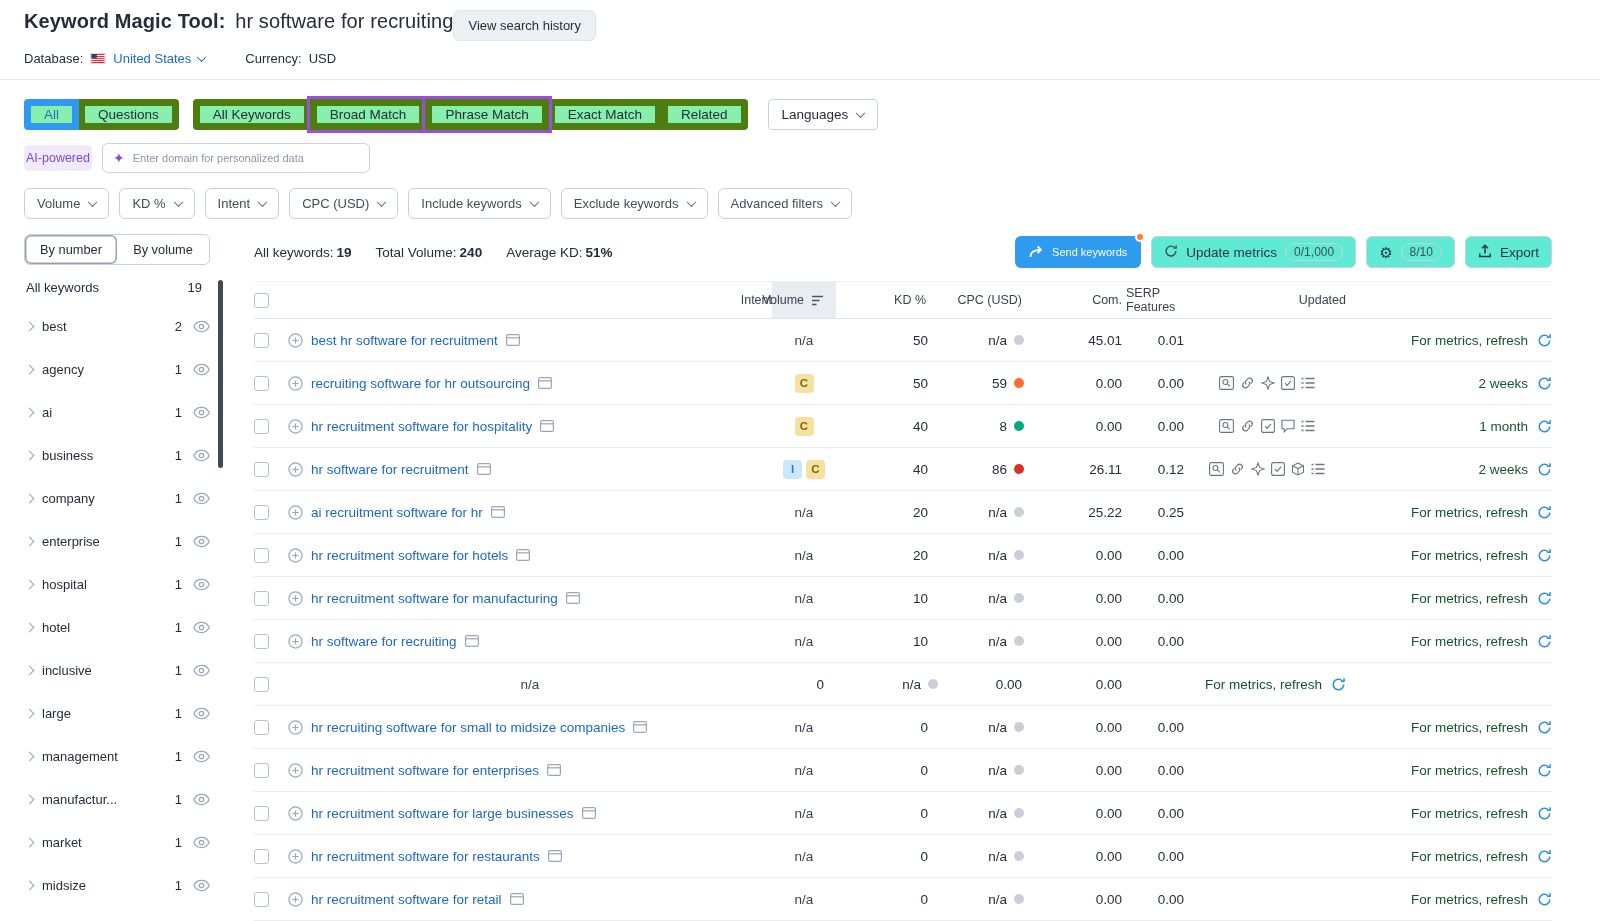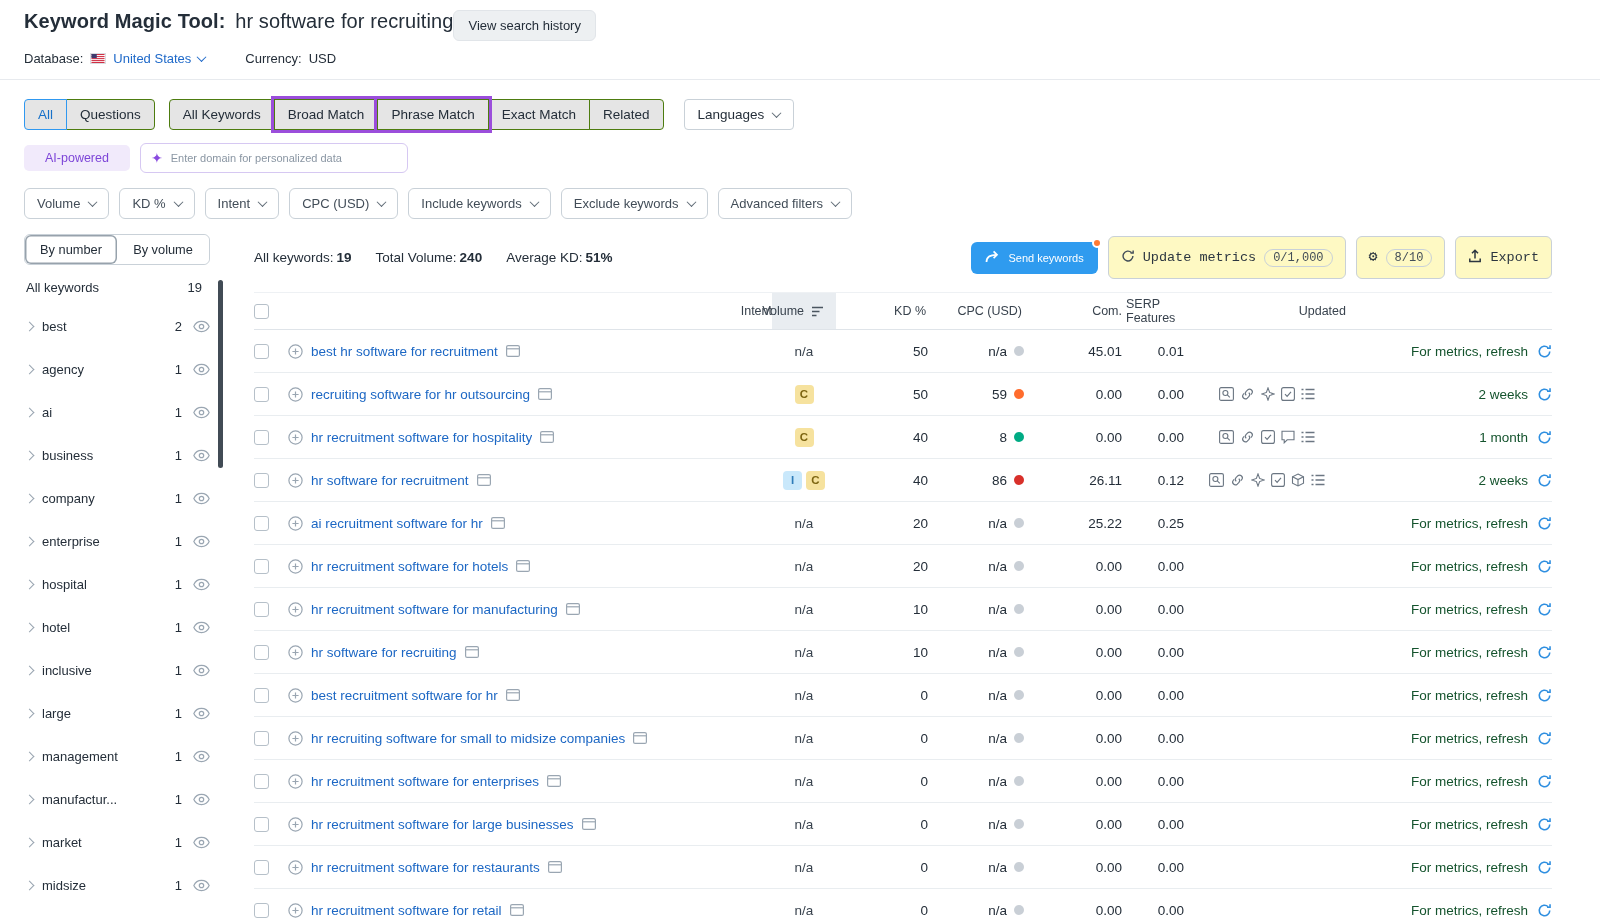--- a/index.html
+++ b/index.html
@@ -20,30 +20,30 @@
 
   
   .chev{display:inline-block;width:7px;height:7px;border-right:1.6px solid #5f6b76;border-bottom:1.6px solid #5f6b76}
   .chev.down{transform:rotate(45deg) translate(-1px,-1px)}
   .chev.right{transform:rotate(-45deg);border-color:#98a4b0}
   .chev.blue{border-color:#1e69c9}
 
   
   .tabs-row{display:flex;align-items:center;gap:14px;padding:19px 24px 0}
   .seg{display:flex}
-  .tab{height:31px;padding:0 13px;background:#e5e5e5;border:1px solid #4d7c0f;margin-left:-1px;font-size:13.5px;color:#242e39;cursor:pointer;position:relative;font-family:inherit}
+  .tab{height:31px;padding:0 13px;background:#86efac;border:7px solid #4d7c0f;margin-left:-1px;font-size:13.5px;color:#242e39;cursor:pointer;position:relative;font-family:inherit}
   .seg .tab:first-child{border-radius:4px 0 0 4px;margin-left:0}
   .seg .tab:last-child{border-radius:0 4px 4px 0}
   .tab.active{border-color:#2f98f0;color:#1871c9;z-index:2}
   .tab.annotated{box-shadow:0 0 0 3px #9b4edb;z-index:3}
   .lang-btn{display:flex;align-items:center;gap:9px;height:31px;padding:0 13px;border:1px solid #c9d1d8;border-radius:4px;background:#fff;font-size:13.5px;color:#242e39;cursor:pointer;margin-left:6px;font-family:inherit}
 
   
   .ai-row{display:flex;align-items:center;gap:10px;padding:13px 24px 0}
-  .ai-badge{background:#f1eafb;color:#7d45d8;font-size:12.5px;padding:6px 21px;border-radius:5px}
+  .ai-badge{background:#f1eafb;color:#7d45d8;font-size:12.5px;padding:6px 2px;border-radius:5px}
   .domain-box{display:flex;align-items:center;gap:8px;border:1px solid #d6c8f2;border-radius:6px;height:30px;padding:0 10px;width:268px;background:#fff}
   .sparkle{color:#8a4be0;font-size:14px;line-height:1}
   .domain-box input{border:none;outline:none;font-size:11px;color:#242e39;width:100%;font-family:inherit;background:transparent}
   .domain-box input::placeholder{color:#8a96a3}
 
   
   .filters-row{display:flex;gap:10px;padding:15px 24px 0}
   .filter-btn{display:flex;align-items:center;gap:9px;height:31px;padding:0 12px;border:1px solid #c9d1d8;border-radius:6px;background:#fff;font-size:13px;color:#424d58;cursor:pointer;font-family:inherit}
 
   
@@ -60,21 +60,21 @@
   .group-count{font-size:13px;color:#242e39}
   .eye-icon{display:inline-flex;margin-left:2px;cursor:pointer}
   .side-scroll{position:absolute;right:-13px;top:46px;width:5px;height:188px;background:#414b55;border-radius:3px;cursor:grab}
 
   
   .main{flex:1;min-width:0;padding-left:22px}
   .toolbar{display:flex;justify-content:space-between;align-items:center;padding:2px 0 13px}
   .stats{display:flex;gap:24px;font-size:13.5px;align-items:center}
   .stat b{font-weight:bold;margin-left:3px}
   .toolbar-right{display:flex;gap:10px;align-items:center}
-  .btn{display:flex;align-items:center;gap:8px;height:43px;padding:0 12px;border:1px solid #c9d1d8;border-radius:6px;background:#fef9c3;font-size:13.5px;color:#2c3640;cursor:pointer;font-family:Liberation Mono, monospace}
+  .btn{display:flex;align-items:center;gap:8px;height:32px;padding:0 12px;border:1px solid #c9d1d8;border-radius:6px;background:#5eead4;font-size:13.5px;color:#2c3640;cursor:pointer;font-family:Liberation Sans, sans-serif}
   .send-btn{position:relative;display:flex;align-items:center;gap:8px;background:#2f9bef;color:#fff;border:none;border-radius:6px;height:32px;padding:0 14px;font-size:11px;cursor:pointer;font-family:inherit}
   .send-btn .notif{position:absolute;top:-4px;right:-4px;width:10px;height:10px;border-radius:50%;background:#ff7a33;border:2px solid #fff}
   .quota-pill{border:1px solid #c9d1d8;border-radius:10px;padding:1px 8px;font-size:12px;color:#424d58}
 
   
   .grid{display:grid;grid-template-columns:34px minmax(0,1fr) 64px 104px 86px 100px 62px 158px 206px;align-items:center}
   .thead{height:38px;font-size:12.5px;color:#39434e;border-bottom:1px solid #dfe4e9;border-top:1px solid #eef1f4}
   .hc{display:flex;align-items:center;height:100%}
   .hc.right{justify-content:flex-end}
   .hc.center{justify-content:center}
@@ -849,35 +849,20 @@
                   <path d="M13.6 8a5.6 5.6 0 1 1-1.7-4" fill="none" stroke="#2f8fe0" stroke-width="1.7"></path>
                   <path d="M13.9 1.4v3.2h-3.2" fill="none" stroke="#2f8fe0" stroke-width="1.7"></path>
                 </svg>
               </span>
             </span>
      </div>
           <div class="grid trow">
        <span class="cell">
               <span class="cbx"></span>
             </span>
-       <span class="cell c-kw">
-         <span class="plus">
-                <svg width="15" height="15" viewBox="0 0 15 15">
-                  <circle cx="7.5" cy="7.5" r="6.6" fill="none" stroke="#9aa6b2" stroke-width="1.2"></circle>
-                  <path d="M7.5 4.4v6.2M4.4 7.5h6.2" stroke="#9aa6b2" stroke-width="1.2"></path>
-                </svg>
-              </span>
-         <a class="kw-link">best recruitment software for hr</a>
-         <span class="wnd">
-                <svg width="14" height="12" viewBox="0 0 14 12">
-                  <rect x="0.6" y="0.6" width="12.8" height="10.8" rx="1.5" fill="none" stroke="#9aa6b2" stroke-width="1.2"></rect>
-                  <path d="M0.6 3.8h12.8" stroke="#9aa6b2" stroke-width="1.2"></path>
-                </svg>
-              </span>
-       </span>
        <span class="cell c-int">
               <span class="na">n/a</span>
             </span>
        <span class="cell c-vol">0</span>
        <span class="cell c-kd">
               <span>n/a</span>
               <span class="kdot na"></span>
             </span>
        <span class="cell c-cpc">0.00</span>
        <span class="cell c-com">0.00</span>

